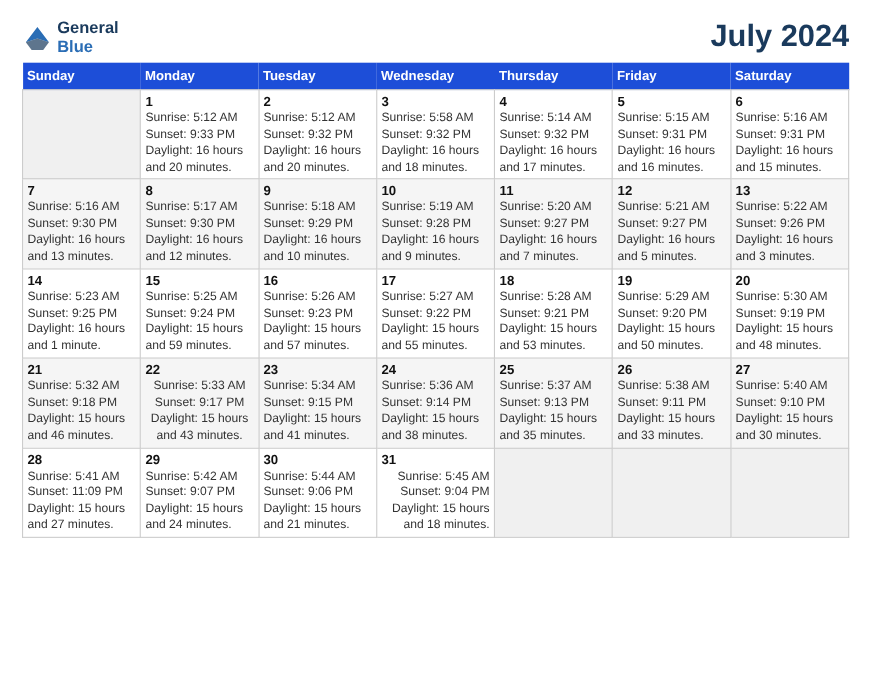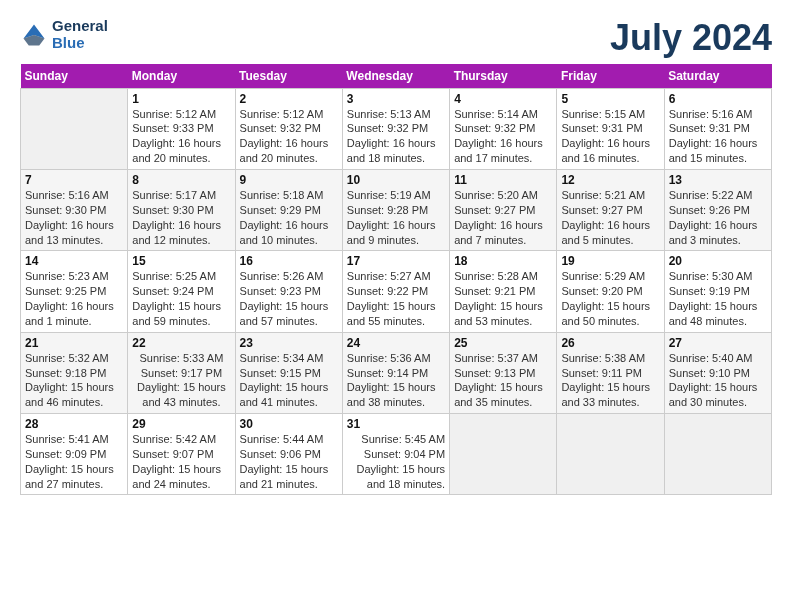--- a/index.html
+++ b/index.html
@@ -33,37 +33,37 @@
     }
     .logo-blue { color: #2a6db5; }
     .logo-icon {
       width: 28px;
       height: 28px;
     }
     .title-block {
       text-align: right;
     }
     .main-title {
-      font-size: 36px;
+      font-size: 28px;
       font-weight: bold;
       color: #1a3a5c;
       line-height: 1.1;
     }
     .subtitle {
       font-size: 15px;
       color: #333;
       font-weight: normal;
     }
     table {
       width: 100%;
       border-collapse: collapse;
       font-size: 10.5px;
     }
     th {
-      background: #a21caf;
+      background: #1d4ed8;
       color: #fff;
       padding: 5px 4px;
       text-align: left;
       font-size: 12px;
       font-weight: bold;
     }
     td {
       border: 1px solid #ccc;
       padding: 3px 4px;
       vertical-align: top;
@@ -133,21 +133,21 @@
           </td>
           <td>
             <div class="day-num">2</div>
             <div class="day-info" style="white-space: pre-line;">Sunrise: 5:12 AM
 Sunset: 9:32 PM
 Daylight: 16 hours
 and 20 minutes.</div>
           </td>
           <td>
             <div class="day-num">3</div>
-            <div class="day-info" style="white-space: pre-line;">Sunrise: 5:13 AM
+            <div class="day-info" style="white-space: pre-line;">Sunrise: 5:58 AM
 Sunset: 9:32 PM
 Daylight: 16 hours
 and 18 minutes.</div>
           </td>
           <td>
             <div class="day-num">4</div>
             <div class="day-info" style="white-space: pre-line;">Sunrise: 5:14 AM
 Sunset: 9:32 PM
 Daylight: 16 hours
 and 17 minutes.</div>
@@ -317,21 +317,21 @@
             <div class="day-info" style="white-space: pre-line;">Sunrise: 5:40 AM
 Sunset: 9:10 PM
 Daylight: 15 hours
 and 30 minutes.</div>
           </td>
         </tr>
         <tr>
           <td>
             <div class="day-num">28</div>
             <div class="day-info" style="white-space: pre-line;">Sunrise: 5:41 AM
-Sunset: 9:09 PM
+Sunset: 11:09 PM
 Daylight: 15 hours
 and 27 minutes.</div>
           </td>
           <td>
             <div class="day-num">29</div>
             <div class="day-info" style="white-space: pre-line;">Sunrise: 5:42 AM
 Sunset: 9:07 PM
 Daylight: 15 hours
 and 24 minutes.</div>
           </td>

